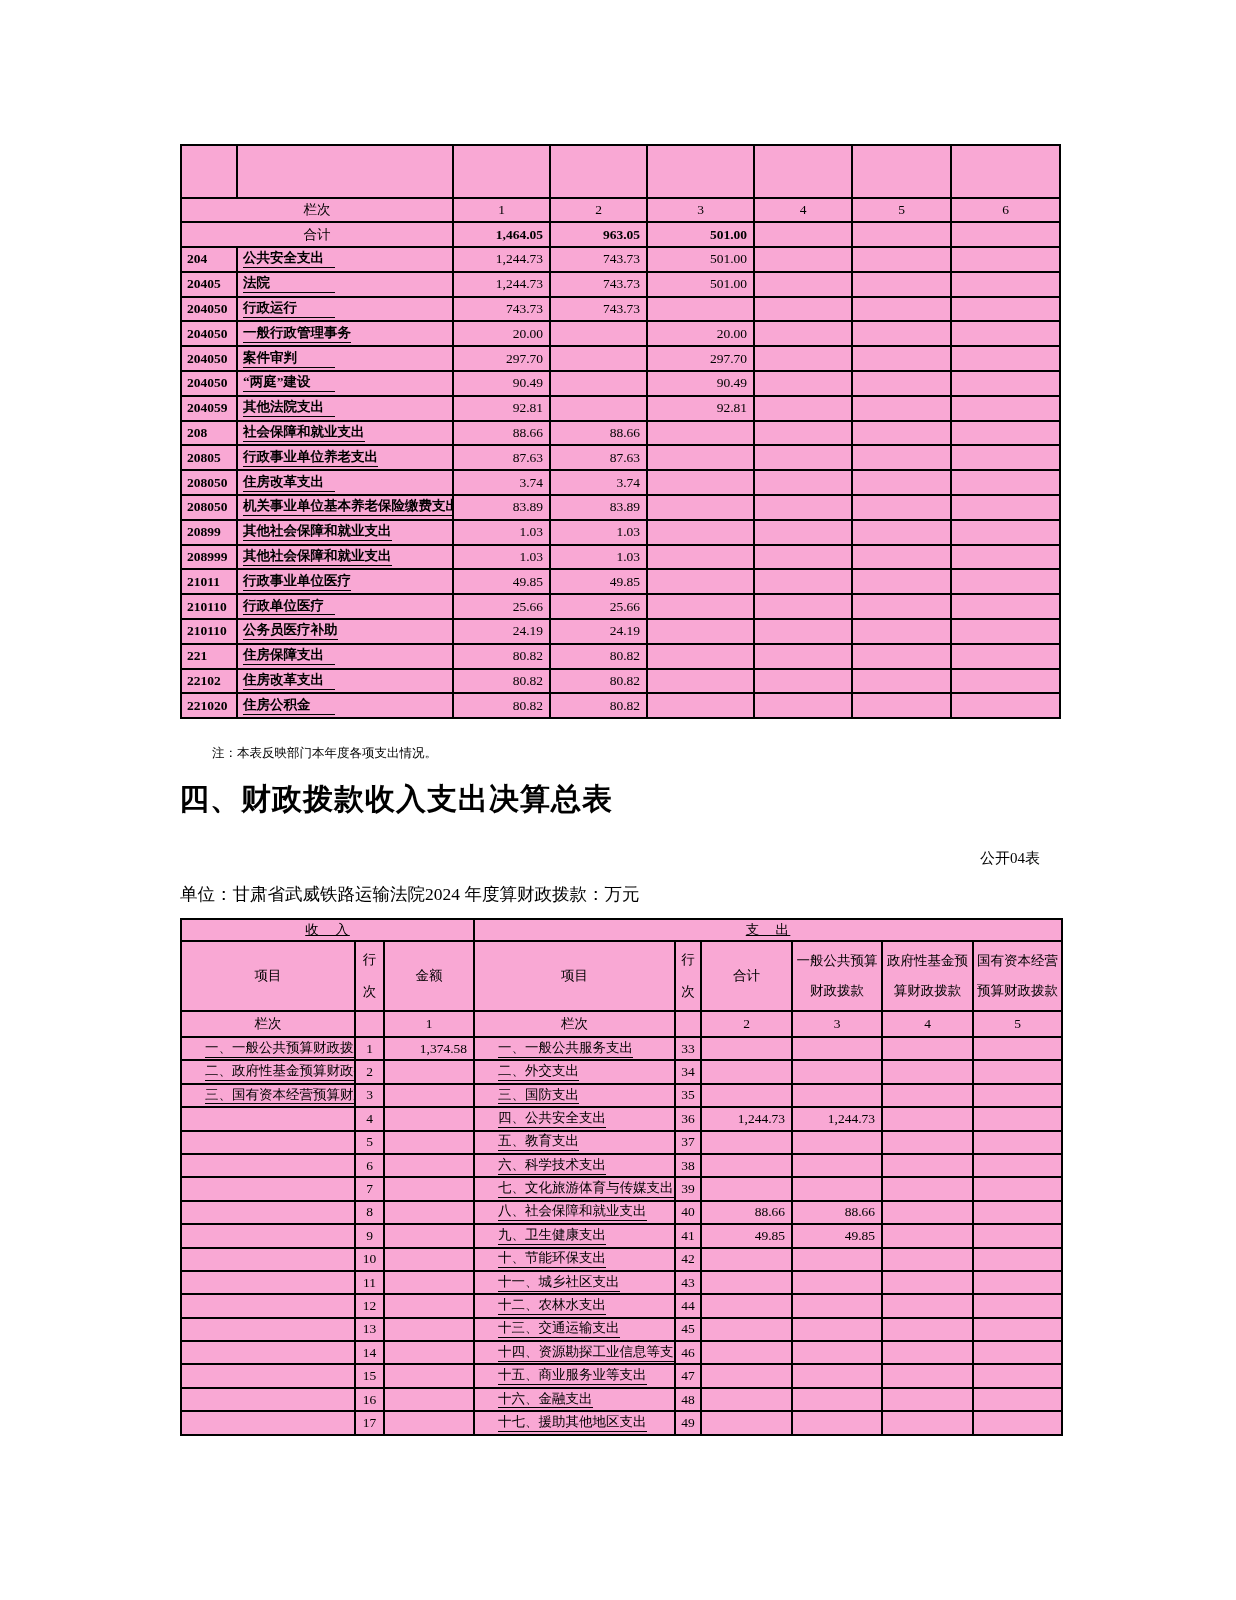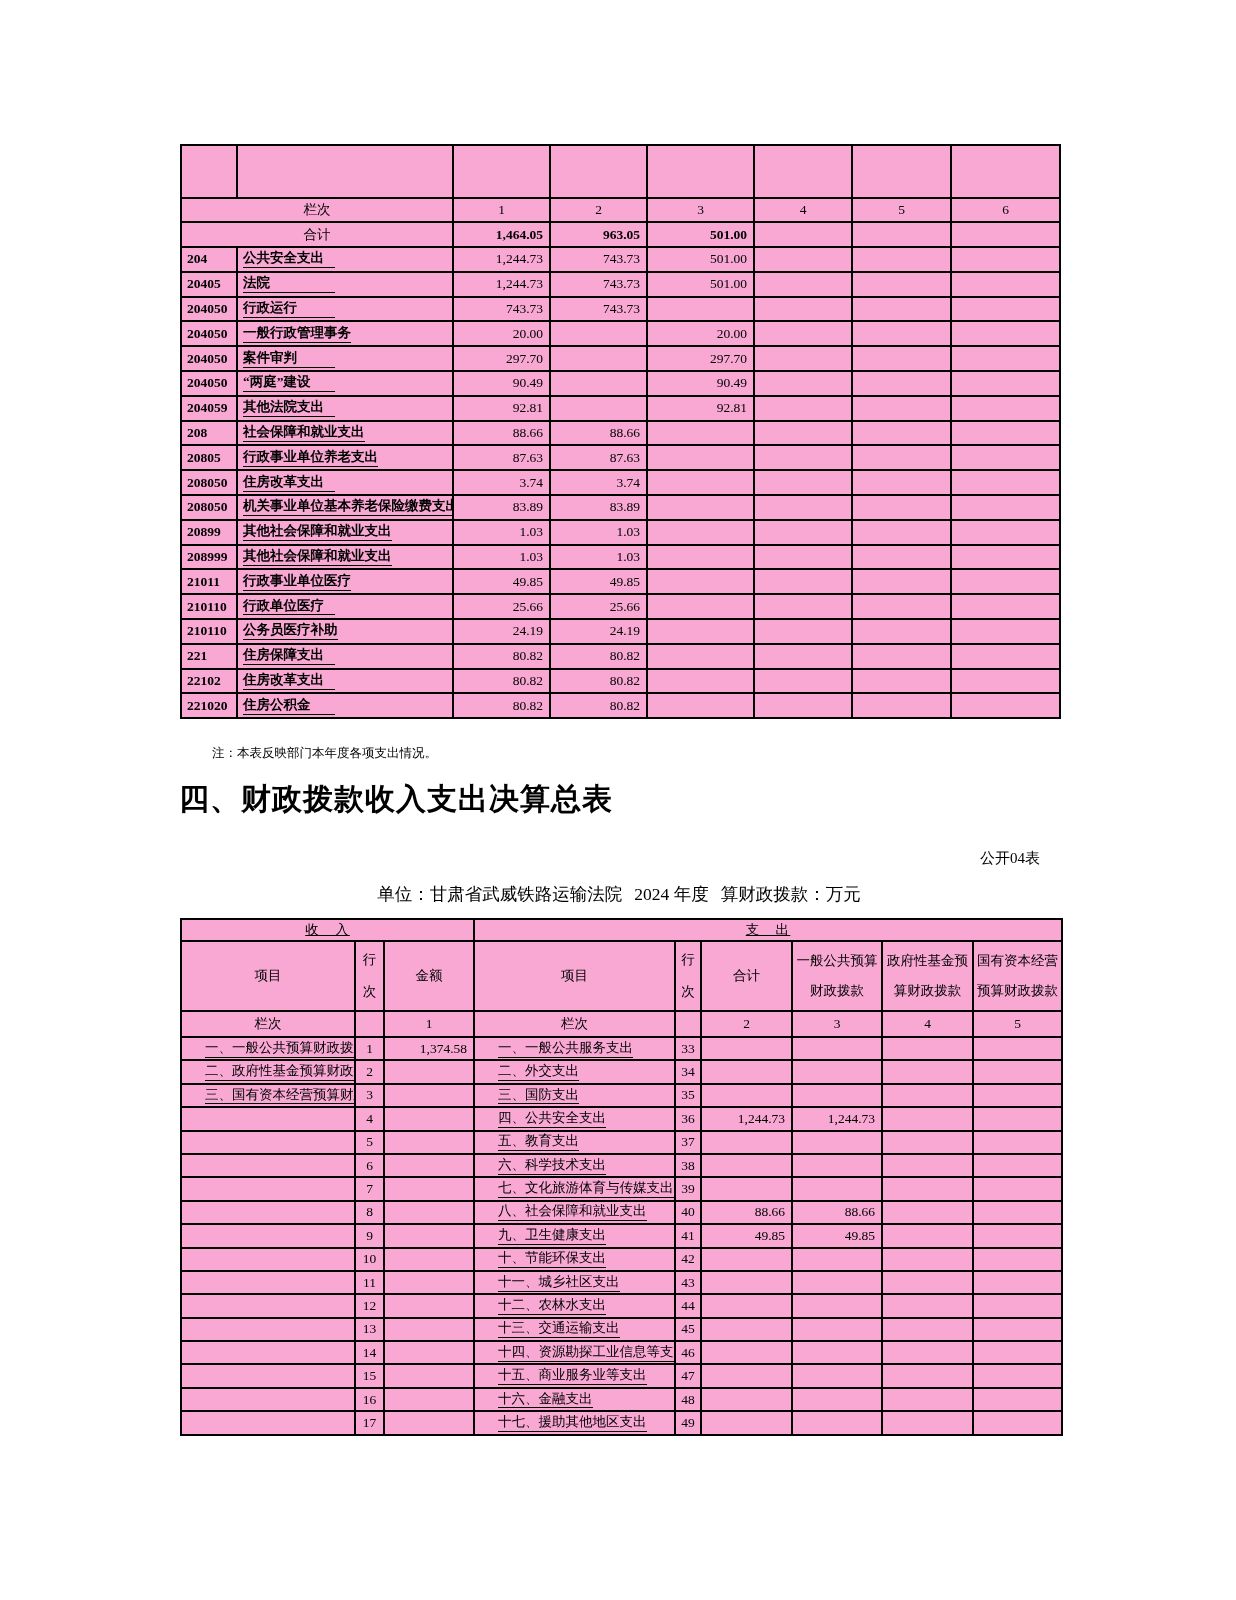--- a/index.html
+++ b/index.html
@@ -37,21 +37,21 @@
   
   .note { position: absolute; left: 184px; top: 745px; font-size: 12.5px; margin-left: 28px; }
   .heading {
     position: absolute; left: 179px; top: 779px;
     font-family: Liberation Mono, monospace;
     font-size: 30px; font-weight: 700; letter-spacing: 1px;
   }
   .tablecode { position: absolute; left: 180px; top: 849px; width: 860px; text-align: right; font-size: 15px; }
   .unitline {
     position: absolute; left: 180px; top: 882px; width: 878px;
-    display: flex; justify-content: center; font-size: 17.5px; gap: 12px;
+    display: flex; justify-content: flex-start; font-size: 17.5px;
   }
 
   
   #table2 { position: absolute; left: 180px; top: 918px; width: 881px; }
   #table2 tr { height: 23.4px; }
   #table2 tr.r-head1 { height: 22px; text-decoration: underline; }
   #table2 tr.r-head2 { height: 70px; }
   #table2 tr.r-lanci { height: 26px; }
   .hd { text-align: center; white-space: pre-line; line-height: 2.2; }
   .hd1 { text-align: center; letter-spacing: 0.1em; }

